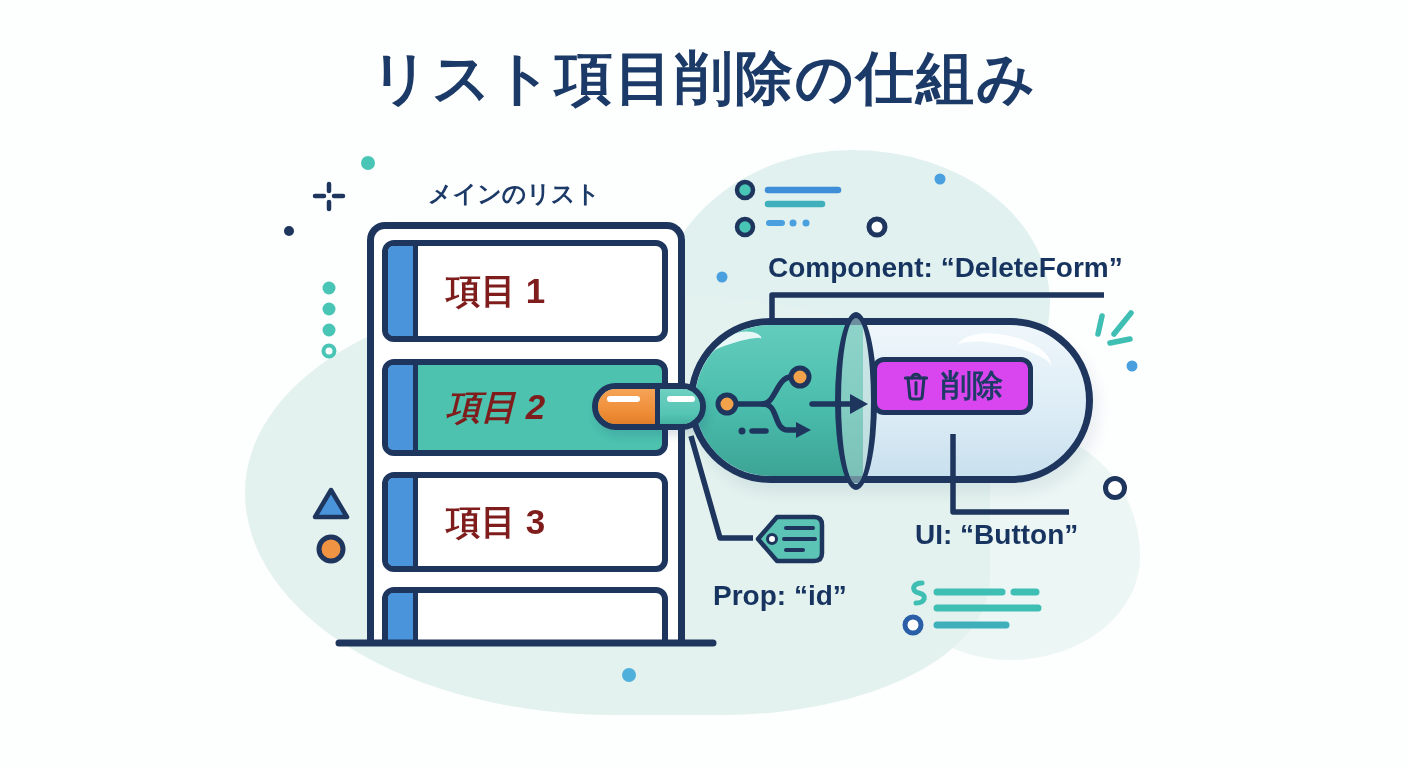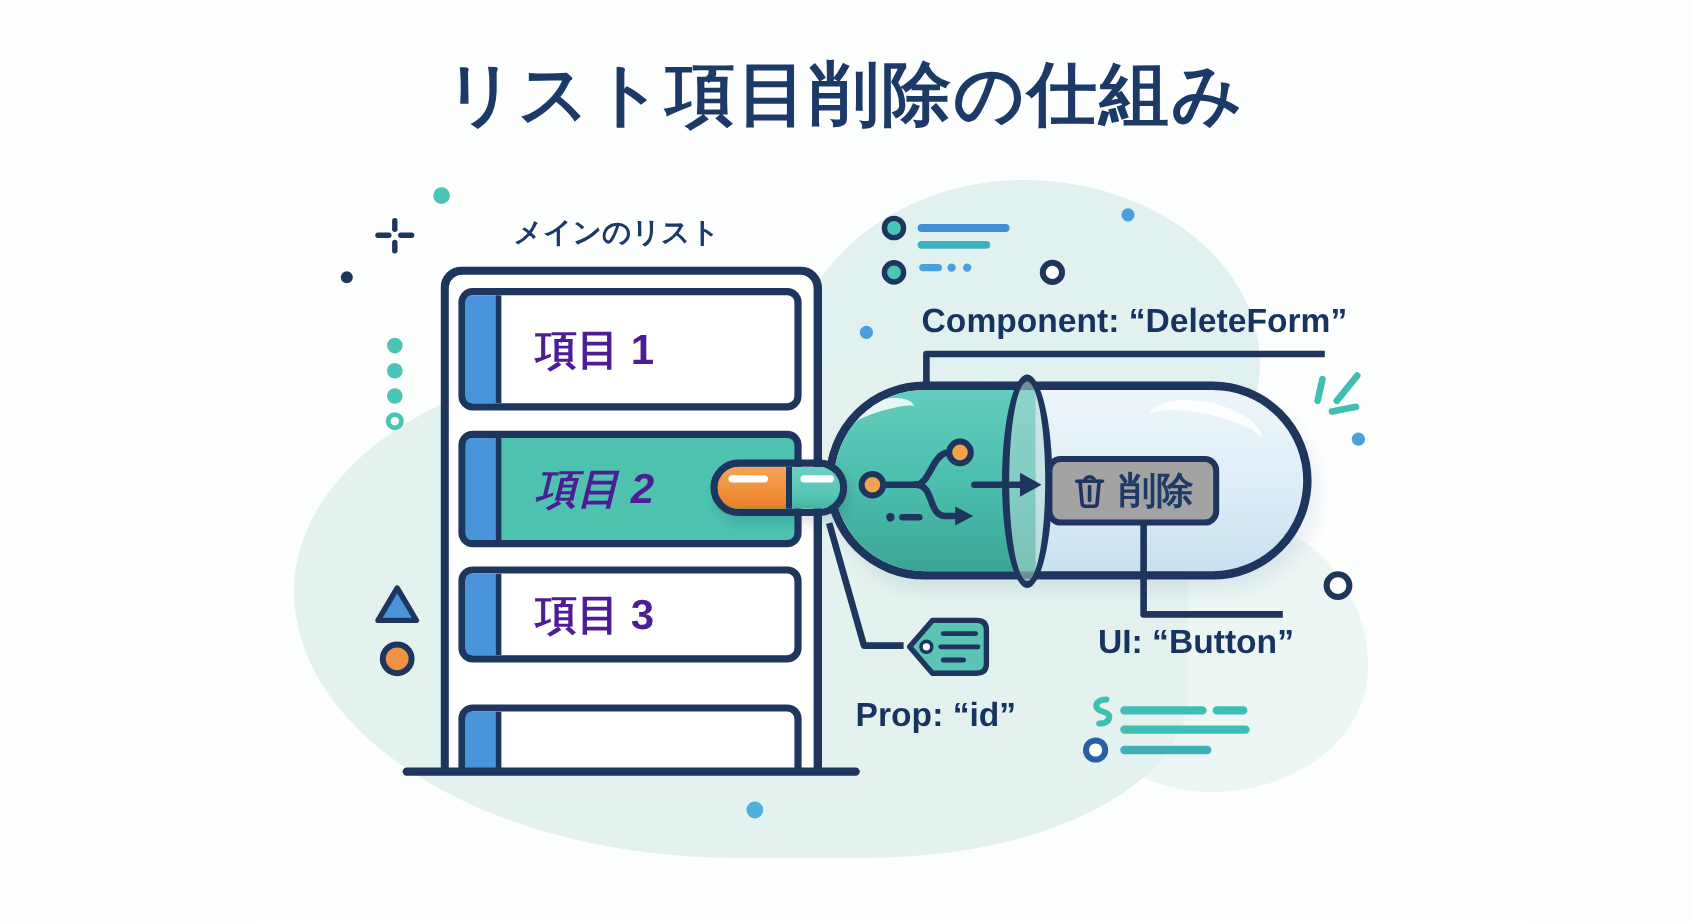--- a/index.html
+++ b/index.html
@@ -33,45 +33,45 @@
   
   .list-box { left:367px; top:222px; width:318px; height:421px;
     background:#ffffff; border:7px solid #1e355e; border-bottom:none;
     border-radius:18px 18px 0 0; overflow:hidden; z-index:15; }
   .list-row { position:absolute; left:8px; width:286px;
     background:#ffffff; border:6px solid #1e355e; border-radius:12px; }
   .list-row.hl { background:#4cc2af;font-style:italic; }
   .row-bar { position:absolute; left:0; top:0; bottom:0; width:30px;
     background:#4a94dc; border-right:5px solid #1e355e; border-radius:5px 0 0 5px; }
   .row-label { position:absolute; left:58px; top:0; bottom:0; display:flex;
-    align-items:center; font-size:35px; font-weight:700; color:#4c1d95; }
+    align-items:center; font-size:35px; font-weight:700; color:#7f1d1d; }
   .row-1 { top:11px;  height:102px; }
   .row-2 { top:130px; height:97px;  }
-  .row-3 { top:243px; height:80px; }
+  .row-3 { top:243px; height:100px; }
   .row-4 { top:358px; height:100px; }
 
   
   .capsule { left:688px; top:318px; width:405px; height:165px;
     border:7px solid #1e355e; border-radius:200px; overflow:hidden; z-index:20;
     background:linear-gradient(180deg,#eef6fa 0%,#ddedf6 55%,#c9e0ee 100%);
     box-shadow:6px 10px 14px rgba(30,60,110,.08); }
   .capsule-left { position:absolute; left:0; top:0; bottom:0; width:168px;
     background:linear-gradient(180deg,#63ccbc 0%,#4abdac 55%,#3da495 100%); }
   .shine { position:absolute; border-radius:50%; }
   .shine-left { left:16px; top:8px; width:52px; height:26px;
     border-top:9px solid rgba(255,255,255,.85); transform:rotate(-16deg); }
   .shine-right { right:34px; top:10px; width:96px; height:44px;
     border-top:10px solid rgba(255,255,255,.9); transform:rotate(12deg); }
   .cap-ellipse { left:835px; top:312px; width:42px; height:178px;
     border:6px solid #1e355e; border-radius:50%;
     background:rgba(176,216,211,.55); z-index:22; }
 
   
-  .delete-btn { left:872px; top:380px; width:144px; height:58px;
-    background:#a3a3a3; border:5px solid #1e355e; border-radius:12px;
+  .delete-btn { left:872px; top:357px; width:161px; height:58px;
+    background:#d946ef; border:5px solid #1e355e; border-radius:12px;
     display:flex; align-items:center; justify-content:center; gap:11px; z-index:30; }
   .delete-btn span { font-size:31px; font-weight:700; color:#1e3a66; }
 
   
   .pill { left:592px; top:383px; width:114px; height:47px;
     border:6px solid #1e355e; border-radius:100px; overflow:hidden; z-index:31;
     box-shadow:3px 6px 8px rgba(30,60,110,.15); }
   .pill-orange { position:absolute; left:0; top:0; bottom:0; width:57px;
     background:linear-gradient(180deg,#f6a357 0%,#ee8c35 70%,#e07e2a 100%); }
   .pill-teal { position:absolute; left:57px; top:0; bottom:0; right:0;

